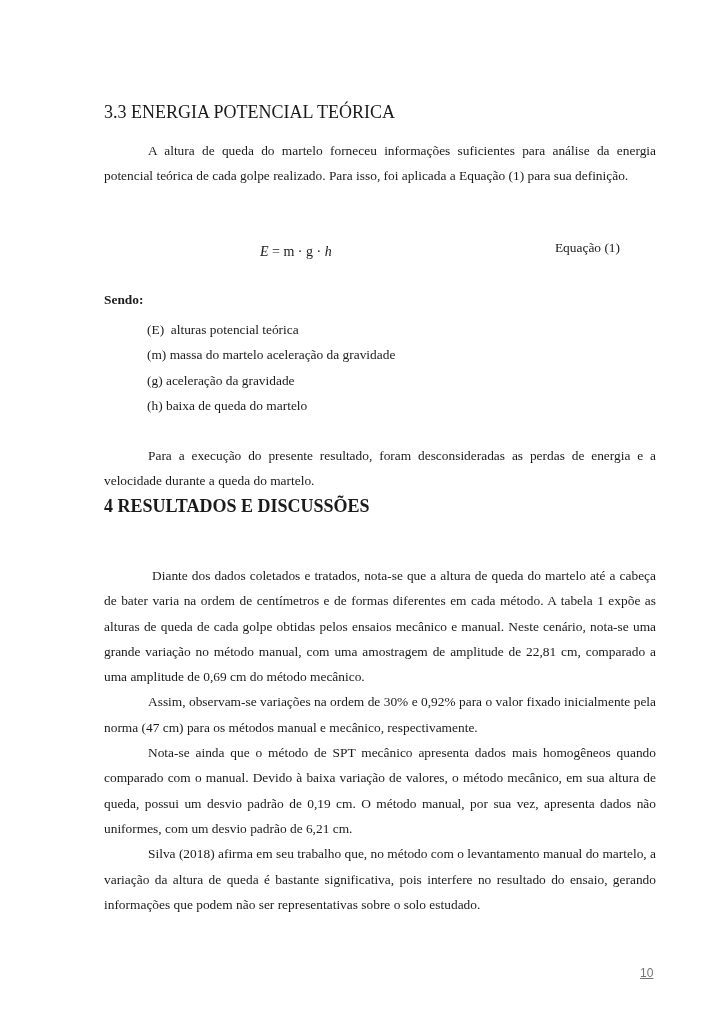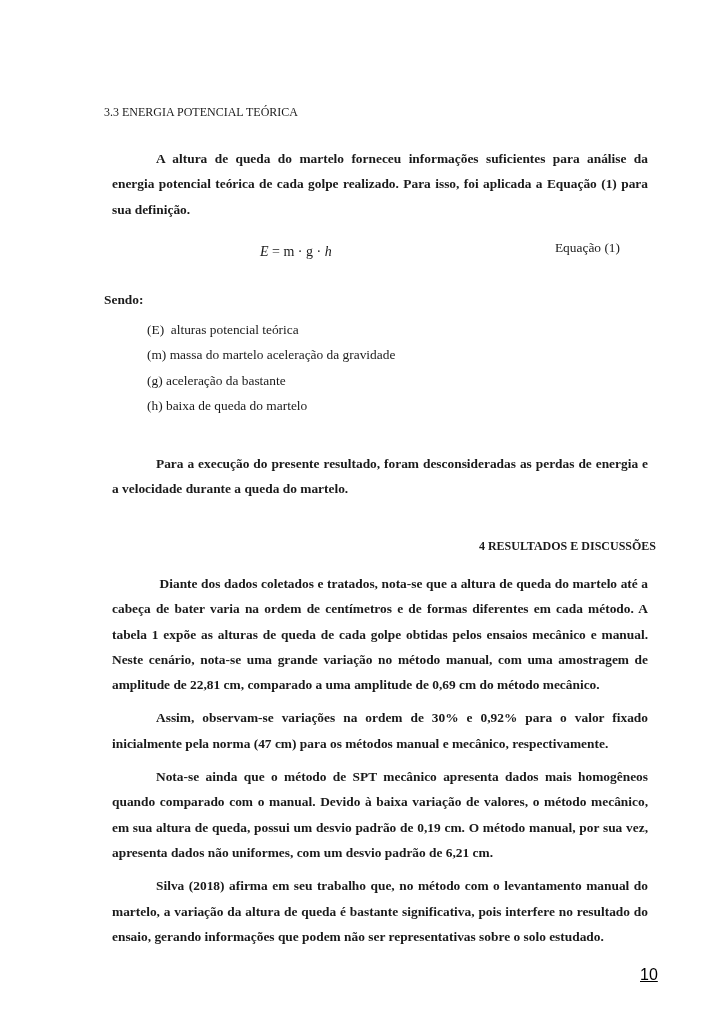--- a/index.html
+++ b/index.html
@@ -4,36 +4,35 @@
 <style>
   html, body { margin: 0; padding: 0; background: #ffffff; }
   body { width: 724px; height: 1024px; position: relative; overflow: hidden; }
   .page {
     position: absolute; left: 0; top: 0; width: 724px; height: 1024px;
     background: #ffffff; color: #1a1a1a;
     font-family: "Liberation Serif", "DejaVu Serif", serif;
     font-size: 13.4px;
   }
   .block { position: absolute; left: 104px; width: 552px; }
-  .heading { font-size: 12px; line-height: 16px; }
+  .heading { font-size: 18px; line-height: 16px; }
   .heading-bold { font-weight: bold; }
   p.para {
-    margin: 8px; text-align: justify; line-height: 25.3px;
+    margin: 0; text-align: justify; line-height: 25.3px;
     text-indent: 44px;
-    font-weight: bold;
   }
   .eq-row { position: absolute; left: 104px; width: 552px; top: 240px; height: 22px; }
   .eq { position: absolute; left: 156px; top: 4px; font-size: 14px; }
   .eq i { font-style: italic; }
   .eq-label { position: absolute; right: 36px; top: 0; }
   .list { position: absolute; left: 147px; top: 317px; line-height: 25.3px; }
   .page-number {
     position: absolute; left: 640px; top: 966px;
     font-family: "Liberation Sans", "DejaVu Sans", sans-serif;
-    font-size: 16px; color: #000000; text-decoration: underline;
+    font-size: 12px; color: #737373; text-decoration: underline;
   }
 </style>
 </head>
 <body>
 
 <div class="page">
 
   <div class="block heading" style="top:104px;">3.3 ENERGIA POTENCIAL TEÓRICA</div>
 
   <div class="block" style="top:138px;">
@@ -43,29 +42,29 @@
   <div class="eq-row">
     <span class="eq"><i>E</i><span> = </span><span>m</span><span> · </span><span>g</span><span> · </span><i>h</i></span>
     <span class="eq-label">Equação (1)</span>
   </div>
 
   <div class="block" style="top:292px; line-height:16px;font-weight:bold;">Sendo:</div>
 
   <div class="list">
     <div style="white-space:pre;">(E)  alturas potencial teórica</div>
     <div>(m) massa do martelo aceleração da gravidade</div>
-    <div>(g) aceleração da bastante</div>
+    <div>(g) aceleração da gravidade</div>
     <div>(h) baixa de queda do martelo</div>
   </div>
 
   <div class="block" style="top:443px;">
     <p class="para">Para a execução do presente resultado, foram desconsideradas as perdas de energia e a velocidade durante a queda do martelo.</p>
   </div>
 
-  <div class="block heading heading-bold" style="top:538px;text-align:right;">4 RESULTADOS E DISCUSSÕES</div>
+  <div class="block heading heading-bold" style="top:498px;">4 RESULTADOS E DISCUSSÕES</div>
 
   <div class="block" style="top:563px;">
     <p class="para" style="white-space:pre-wrap;"> Diante dos dados coletados e tratados, nota-se que a altura de queda do martelo até a cabeça de bater varia na ordem de centímetros e de formas diferentes em cada método. A tabela 1 expõe as alturas de queda de cada golpe obtidas pelos ensaios mecânico e manual. Neste cenário, nota-se uma grande variação no método manual, com uma amostragem de amplitude de 22,81 cm, comparado a uma amplitude de 0,69 cm do método mecânico.</p>
     <p class="para">Assim, observam-se variações na ordem de 30% e 0,92% para o valor fixado inicialmente pela norma (47 cm) para os métodos manual e mecânico, respectivamente.</p>
     <p class="para">Nota-se ainda que o método de SPT mecânico apresenta dados mais homogêneos quando comparado com o manual. Devido à baixa variação de valores, o método mecânico, em sua altura de queda, possui um desvio padrão de 0,19 cm. O método manual, por sua vez, apresenta dados não uniformes, com um desvio padrão de 6,21 cm.</p>
     <p class="para">Silva (2018) afirma em seu trabalho que, no método com o levantamento manual do martelo, a variação da altura de queda é bastante significativa, pois interfere no resultado do ensaio, gerando informações que podem não ser representativas sobre o solo estudado.</p>
   </div>
 
   <div class="page-number">10</div>
 </div>

